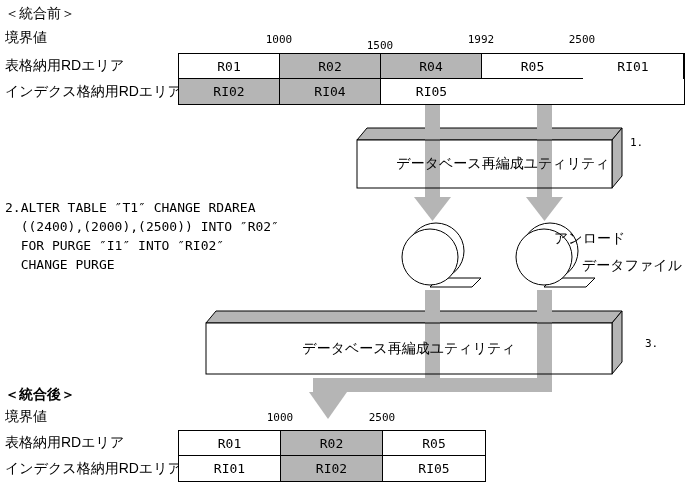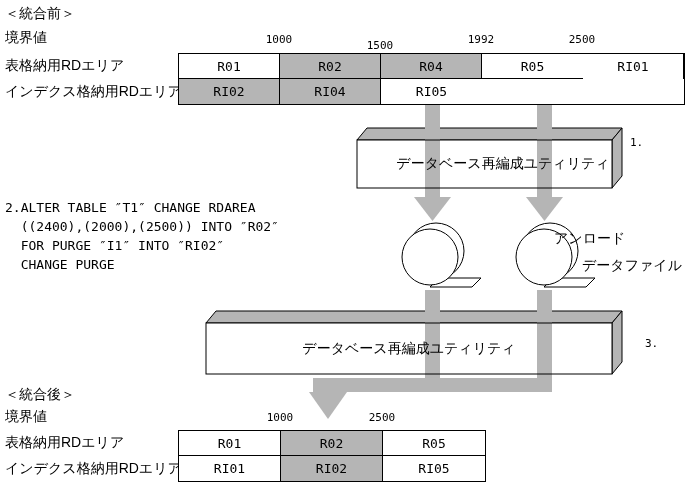--- a/index.html
+++ b/index.html
@@ -114,21 +114,21 @@
     <div>  FOR PURGE ″I1″ INTO ″RI02″</div>
     <div>  CHANGE PURGE</div>
   </div>
 
   <div class="abs jp" style="left:554px; top:231px;">アンロード</div>
   <div class="abs jp" style="left:582px; top:258px;">データファイル</div>
 
   <div class="box-label" style="left:206px; top:323px; width:406px; height:51px;">データベース再編成ユティリティ</div>
   <div class="abs mono" style="left:645px; top:336px;">3.</div>
 
-  <div class="abs jp" style="left:5px; top:387px;">＜統合後＞</div>
+  <div class="abs jp" style="left:5px; top:387px;font-weight:bold;">＜統合後＞</div>
   <div class="abs jp" style="left:5px; top:409px;">境界値</div>
 
   <div class="abs mono center-x" style="left:280px; top:410px;">1000</div>
   <div class="abs mono center-x" style="left:382px; top:410px;">2500</div>
 
   <div class="abs jp" style="left:5px; top:435px;">表格納用RDエリア</div>
   <div class="abs jp" style="left:5px; top:461px;">インデクス格納用RDエリア</div>
 
   <div class="tbl" id="tbl-after">
     <div class="cell">R01</div>

